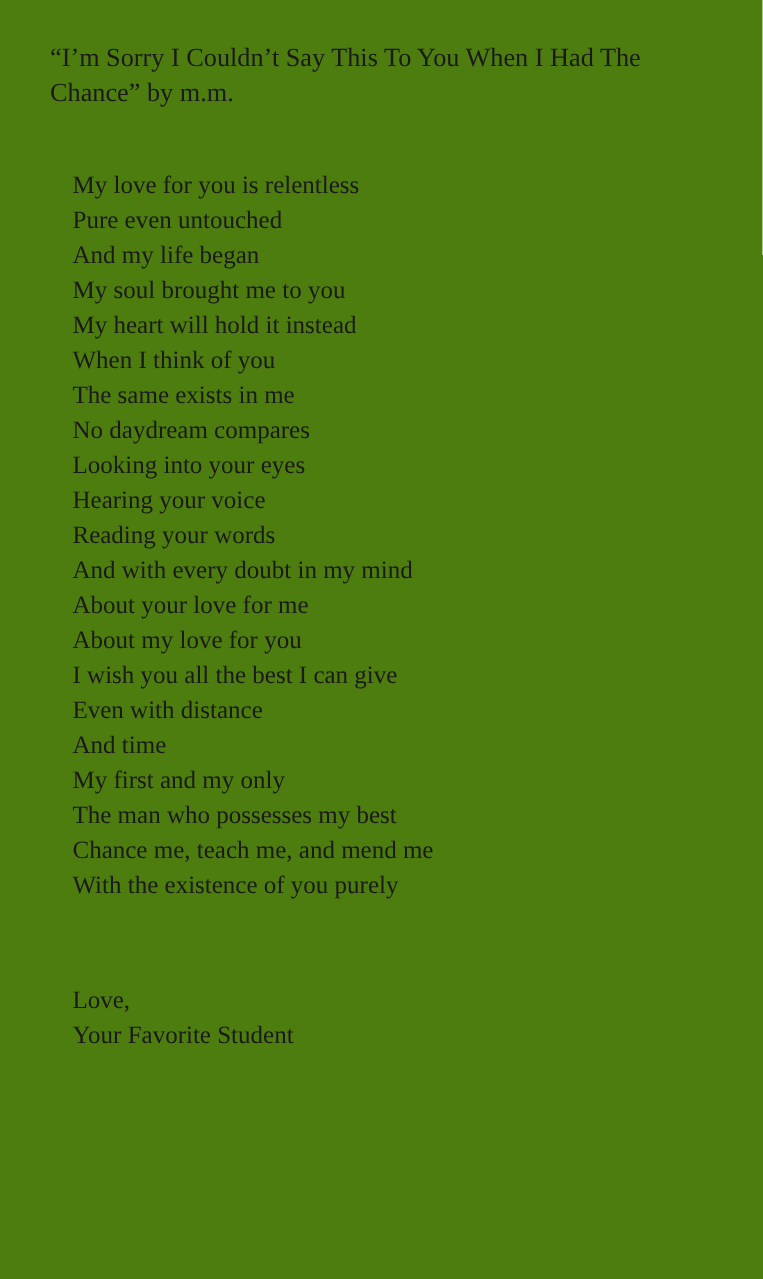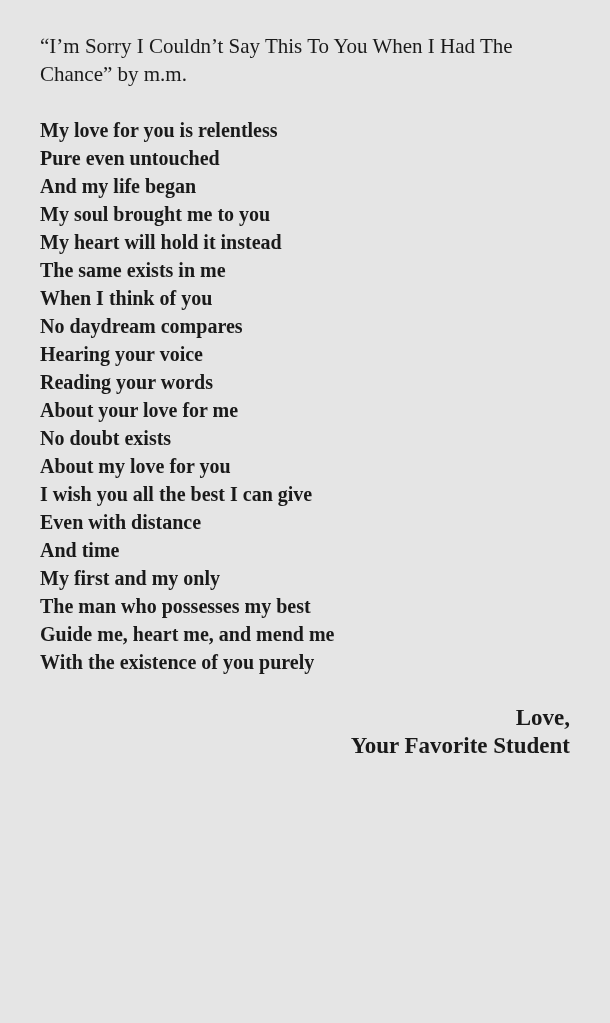--- a/index.html
+++ b/index.html
@@ -13,77 +13,76 @@
     font-family: "Liberation Serif", "DejaVu Serif", serif;
     color: #1a1a1a;
     overflow: hidden;
   }
   .page {
     width: 610px;
     height: 1023px;
     box-sizing: border-box;
     padding: 32px 40px 0 40px;
     position: relative;
-    background: #e5e5e5;
+    background: #4d7c0f;
   }
   .poem-title {
     font-size: 21px;
     line-height: 28px;
     margin: 0 0 0 0;
     font-weight: normal;
     max-width: 500px;
   }
   .stanza {
-    margin: 0;
-    font-weight: bold;
+    margin: 18px;
   }
   .gap {
     height: 28px;
   }
   .line {
     font-size: 20px;
     line-height: 28px;
     white-space: pre-wrap;
     min-height: 28px;
   }
   .signoff .line {
-    font-size: 23px;
+    font-size: 20px;
     line-height: 28px;
-    text-align: right;
   }
 </style>
 </head>
 <body>
 
 <div class="page">
 
   <div class="poem-title">“I’m Sorry I Couldn’t Say This To You When I Had The Chance” by m.m.</div>
 
   <div class="gap"></div>
 
   <div class="stanza">
     <div class="line">My love for you is relentless</div>
     <div class="line">Pure even untouched</div>
     <div class="line">And my life began</div>
     <div class="line">My soul brought me to you</div>
     <div class="line">My heart will hold it instead</div>
+    <div class="line">When I think of you</div>
     <div class="line">The same exists in me</div>
-    <div class="line">When I think of you</div>
     <div class="line">No daydream compares</div>
+    <div class="line">Looking into your eyes</div>
     <div class="line">Hearing your voice</div>
     <div class="line">Reading your words</div>
+    <div class="line">And with every doubt in my mind</div>
     <div class="line">About your love for me</div>
-    <div class="line">No doubt exists</div>
     <div class="line">About my love for you</div>
     <div class="line">I wish you all the best I can give</div>
     <div class="line">Even with distance</div>
     <div class="line">And time</div>
     <div class="line">My first and my only</div>
     <div class="line">The man who possesses my best</div>
-    <div class="line">Guide me, heart me, and mend me</div>
+    <div class="line">Chance me, teach me, and mend me</div>
     <div class="line">With the existence of you purely</div>
   </div>
 
   <div class="gap"></div>
 
   <div class="stanza signoff">
     <div class="line">Love,</div>
     <div class="line">Your Favorite Student</div>
   </div>
 

